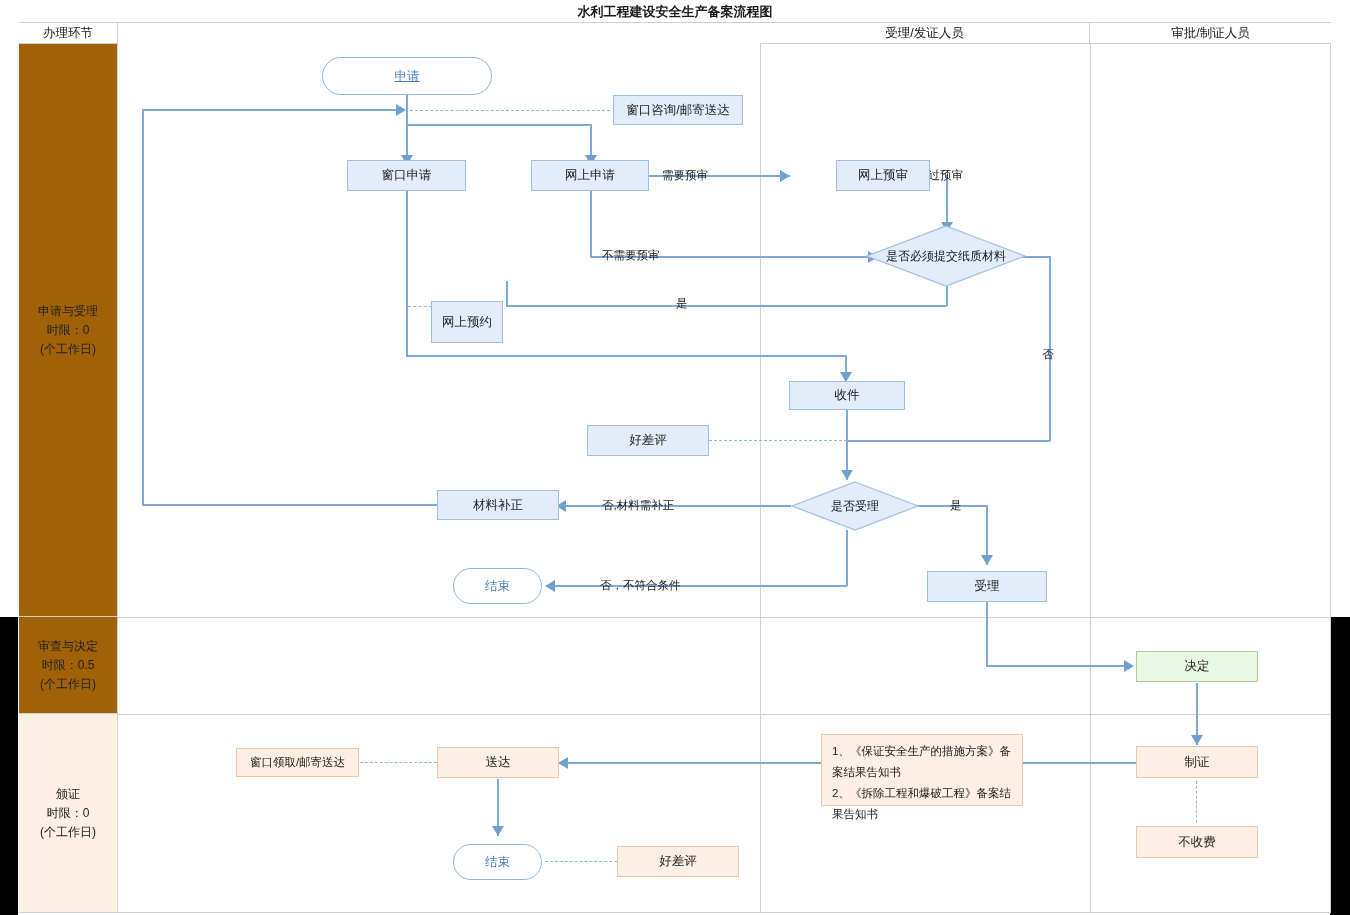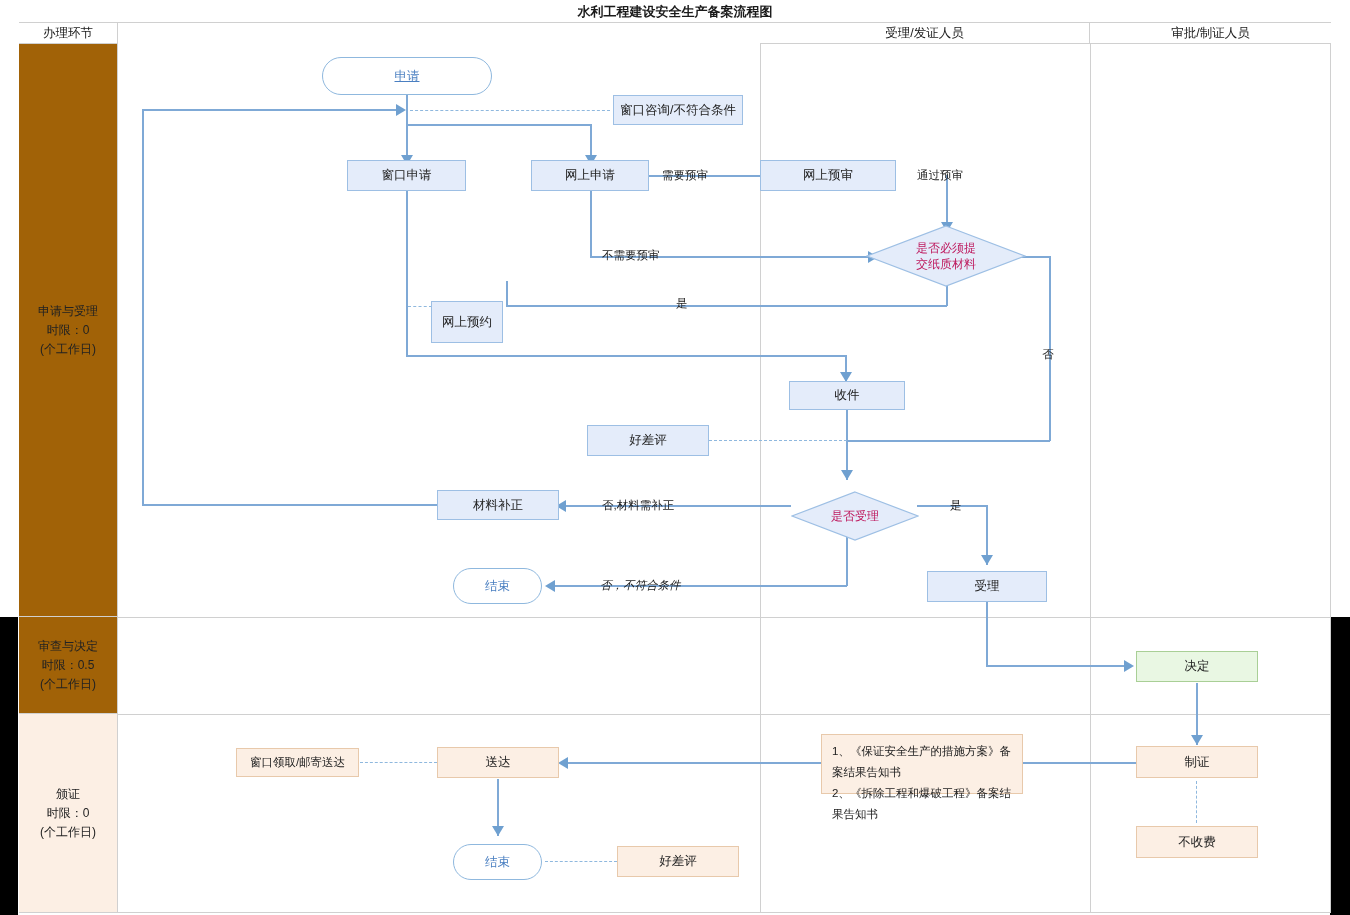--- a/index.html
+++ b/index.html
@@ -51,22 +51,22 @@
   .nb{background:#e4ecfa;border:1px solid #9dbfe4;color:#222;}
   .npeach{background:#fcefe4;border:1px solid #e8c9ab;color:#222;}
   .ngreen{background:#e9f7e3;border:1px solid #a9cf96;color:#222;}
   .term{background:#fff;border:1.6px solid #8fb8de;border-radius:22px;color:#4a7fc1;}
   .nlist{justify-content:flex-start;text-align:left;padding:6px 10px;font-size:11.5px;line-height:21px;}
 
   
   .diamond{position:absolute;}
   .diamond svg{display:block;}
   .diamond .dlabel{position:absolute;left:0;top:0;width:100%;height:100%;
-     display:flex;flex-direction:column;align-items:center;justify-content:center;
-     font-size:12px;line-height:16px;color:#be185d;text-align:center;}
+     display:flex;flex-direction:row;align-items:center;justify-content:center;
+     font-size:12px;line-height:16px;color:#0f172a;text-align:center;}
 
   
   .ln{position:absolute;background:#7fa9d6;}
   .lnh{height:1.6px;}
   .lnv{width:1.6px;}
   .dash-h{position:absolute;height:0;border-top:1.8px dashed #8fb8de;}
   .dash-v{position:absolute;width:0;border-left:1.8px dashed #8fb8de;}
   .arr{position:absolute;width:0;height:0;}
   .arr-r{border-top:6px solid transparent;border-bottom:6px solid transparent;border-left:10px solid #6fa0d0;}
   .arr-l{border-top:6px solid transparent;border-bottom:6px solid transparent;border-right:10px solid #6fa0d0;}
@@ -186,70 +186,70 @@
 
   <div class="dash-h" style="left:545px;top:861px;width:72px;"></div>
 
   <div class="elab" style="left:662px;top:168px;">需要预审</div>
   <div class="elab" style="left:917px;top:168px;">通过预审</div>
   <div class="elab" style="left:602px;top:248px;">不需要预审</div>
   <div class="elab" style="left:676px;top:296px;">是</div>
   <div class="elab vert" style="left:1040px;top:340px;">否</div>
   <div class="elab" style="left:602px;top:498px;">否,材料需补正</div>
   <div class="elab" style="left:950px;top:498px;">是</div>
-  <div class="elab" style="left:600px;top:578px;font-style:italic;">否，不符合条件</div>
+  <div class="elab" style="left:600px;top:578px;">否，不符合条件</div>
 
   <div class="node term" style="left:322px;top:57px;width:170px;height:38px;text-decoration:underline;">申请</div>
 
-  <div class="node nb" style="left:613px;top:95px;width:130px;height:30px;">窗口咨询/不符合条件</div>
+  <div class="node nb" style="left:613px;top:95px;width:130px;height:30px;">窗口咨询/邮寄送达</div>
 
   <div class="node nb" style="left:347px;top:160px;width:119px;height:31px;">窗口申请</div>
 
   <div class="node nb" style="left:531px;top:160px;width:118px;height:31px;">网上申请</div>
 
-  <div class="node nb" style="left:760px;top:160px;width:136px;height:31px;">网上预审</div>
+  <div class="node nb" style="left:836px;top:160px;width:94px;height:31px;">网上预审</div>
 
   <div class="node nb" style="left:431px;top:301px;width:72px;height:42px;">网上预约</div>
 
   <div class="diamond" style="left:866px;top:225px;width:160px;height:62px;">
     <svg width="160" height="62" viewBox="0 0 160 62">
       <polygon points="80,1 159,31 80,61 1,31" fill="#e4ecfa" stroke="#9dbfe4" stroke-width="1.2"></polygon>
     </svg>
     <div class="dlabel">
       <span>是否必须提</span>
       <span>交纸质材料</span>
     </div>
   </div>
 
   <div class="node nb" style="left:789px;top:381px;width:116px;height:29px;">收件</div>
 
   <div class="node nb" style="left:587px;top:425px;width:122px;height:31px;">好差评</div>
 
-  <div class="diamond" style="left:791px;top:491px;width:128px;height:50px;">
+  <div class="diamond" style="left:791px;top:481px;width:128px;height:50px;">
     <svg width="128" height="50" viewBox="0 0 128 50">
       <polygon points="64,1 127,25 64,49 1,25" fill="#e4ecfa" stroke="#9dbfe4" stroke-width="1.2"></polygon>
     </svg>
     <div class="dlabel">
       <span>是否受理</span>
     </div>
   </div>
 
   <div class="node nb" style="left:437px;top:490px;width:122px;height:30px;">材料补正</div>
 
   <div class="node term" style="left:453px;top:568px;width:89px;height:36px;">结束</div>
 
   <div class="node nb" style="left:927px;top:571px;width:120px;height:31px;">受理</div>
 
   <div class="node ngreen" style="left:1136px;top:651px;width:122px;height:31px;">决定</div>
 
   <div class="node npeach" style="left:1136px;top:746px;width:122px;height:32px;">制证</div>
 
   <div class="node npeach" style="left:1136px;top:826px;width:122px;height:32px;">不收费</div>
 
-  <div class="node npeach nlist" style="left:821px;top:734px;width:202px;height:60px;flex-direction:column;align-items:flex-start;">
+  <div class="node npeach nlist" style="left:821px;top:734px;width:202px;height:72px;flex-direction:column;align-items:flex-start;">
     <span>1、《保证安全生产的措施方案》备案结果告知书</span>
     <span>2、《拆除工程和爆破工程》备案结果告知书</span>
   </div>
 
   <div class="node npeach" style="left:437px;top:747px;width:122px;height:31px;">送达</div>
 
   <div class="node npeach" style="left:236px;top:748px;width:123px;height:29px;font-size:11.5px;">窗口领取/邮寄送达</div>
 
   <div class="node term" style="left:453px;top:844px;width:89px;height:36px;">结束</div>
 

